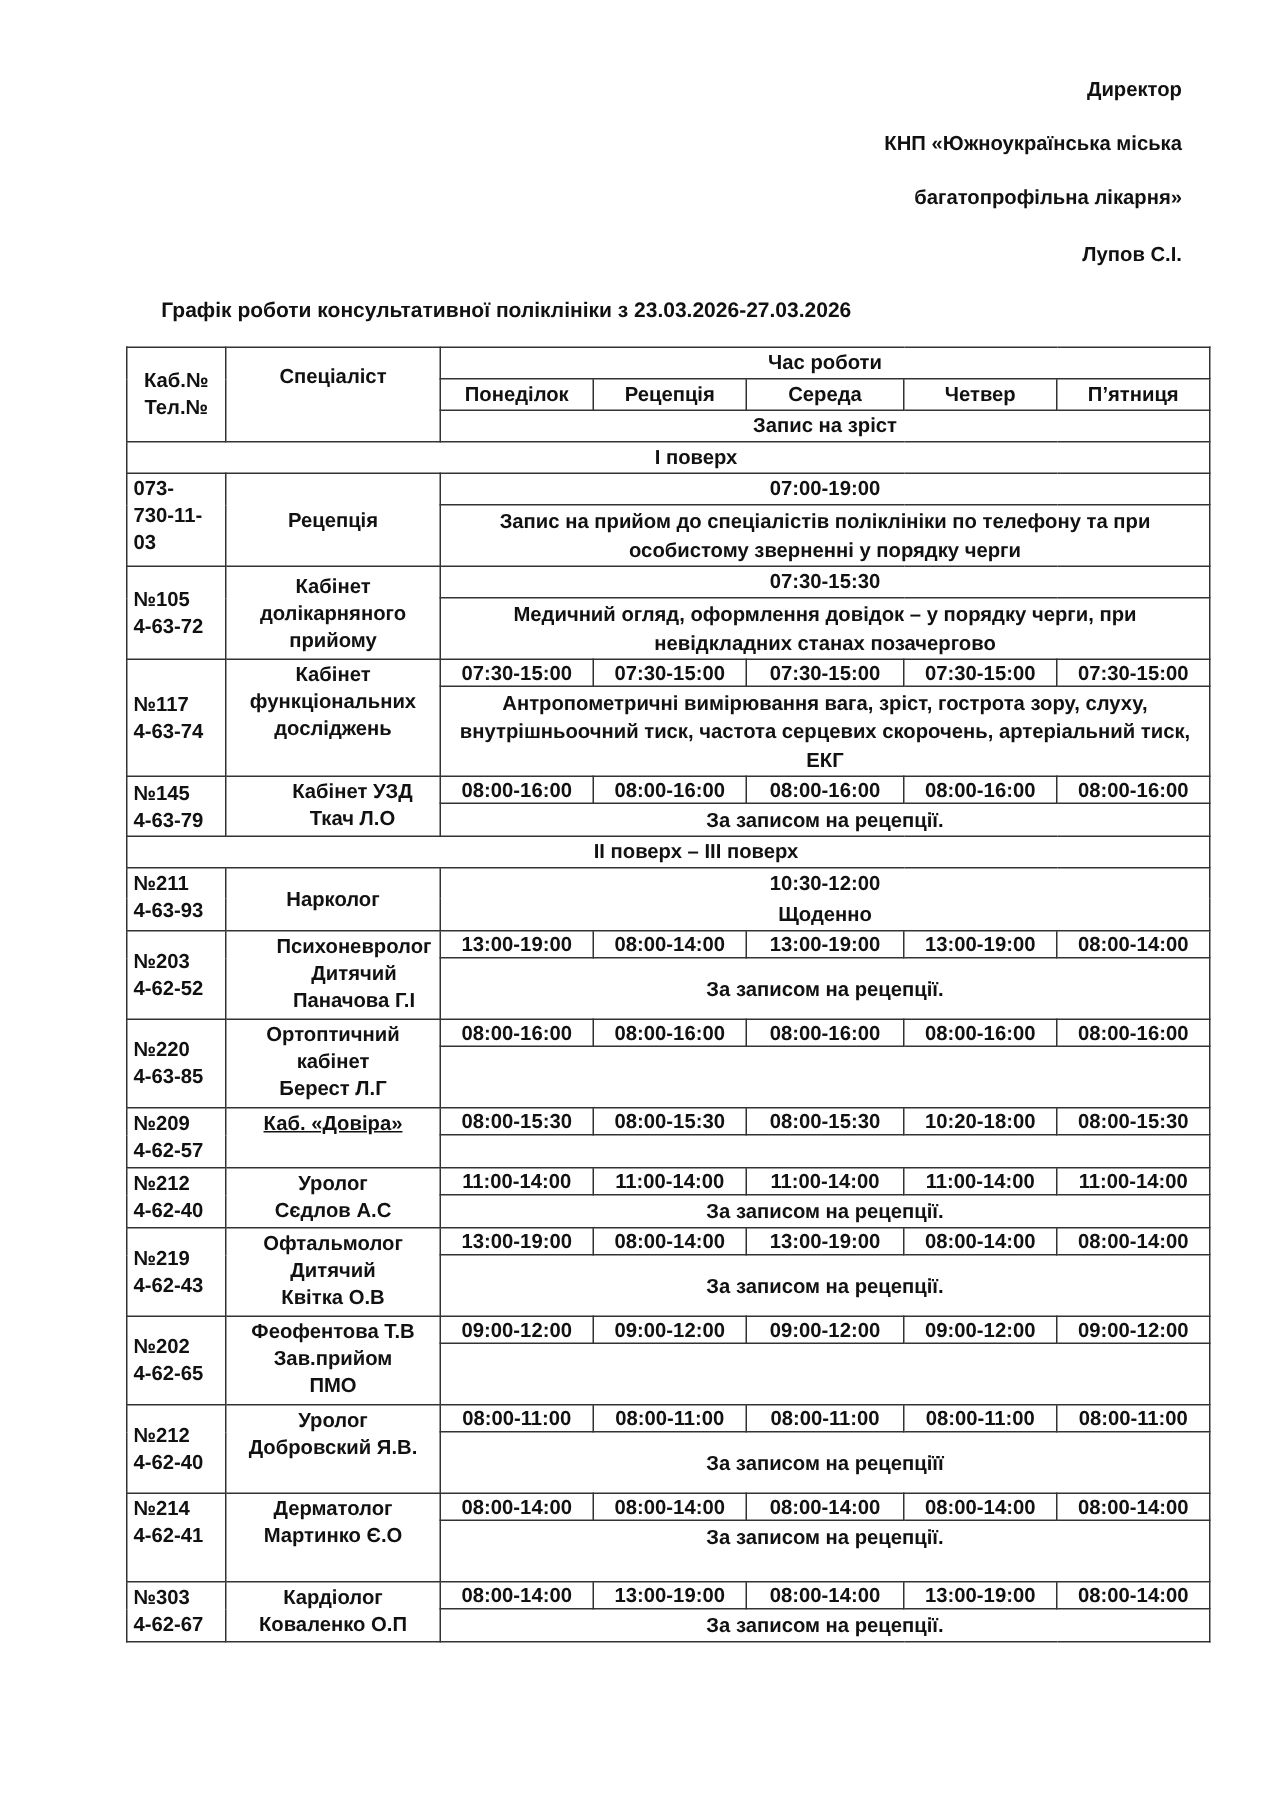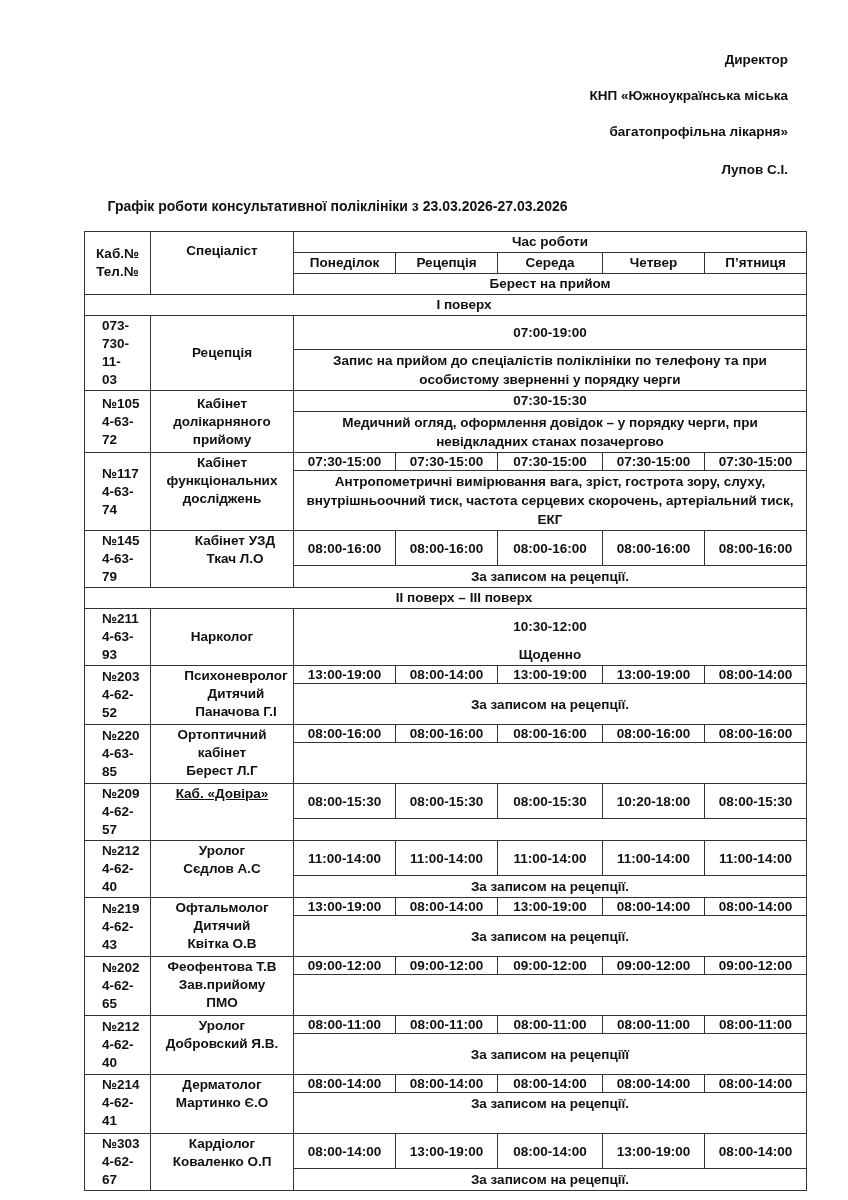--- a/index.html
+++ b/index.html
@@ -3,21 +3,21 @@
 <meta charset="utf-8">
 <style>
   html,body{margin:0;padding:0;background:#fff;}
   body{width:848px;height:1200px;position:relative;overflow:hidden;
        font-family:"Liberation Sans","DejaVu Sans",sans-serif;color:#111;font-weight:bold;font-size:13.5px;}
   .hdr{position:absolute;right:60px;text-align:right;font-size:13.5px;}
   #h1{top:52px}#h2{top:88px}#h3{top:124px}#h4{top:162px}
   .title{position:absolute;top:198px;left:0;width:675px;text-align:center;font-size:14px;}
   table{position:absolute;left:84px;top:231px;width:722px;border-collapse:collapse;table-layout:fixed;}
   td{border:1.3px solid #333;text-align:center;vertical-align:middle;padding:1px 3px;line-height:18px;}
-  td.c1{padding-left:17px;padding-right:3px;}
+  td.c1{padding-left:4px;padding-right:3px;}
   td.left{text-align:left;}
   td.day{padding:0 2px;line-height:17px;}
   td.note{line-height:19px;}
   .floor td{line-height:18px;padding-left:40px;}
 </style>
 </head>
 <body>
 
 <div class="hdr" id="h1">Директор</div>
 <div class="hdr" id="h2">КНП «Южноукраїнська міська</div>
@@ -42,21 +42,21 @@
       <td colspan="5">Час роботи</td>
     </tr>
     <tr>
       <td>Понеділок</td>
       <td>Рецепція</td>
       <td>Середа</td>
       <td>Четвер</td>
       <td>П’ятниця</td>
     </tr>
     <tr>
-      <td colspan="5">Берест на прийом</td>
+      <td colspan="5">Запис на зріст</td>
     </tr>
   <tr class="floor">
         <td colspan="7">І поверх</td>
       </tr>
       <tr>
         <td rowspan="2" class="c1 left" style="vertical-align: top;"><span>073-</span><br><span>730-11-</span><br><span>03</span></td>
         <td rowspan="2" style="vertical-align: middle;"><span>Рецепція</span></td>
         <td colspan="5">07:00-19:00</td>
       </tr>
       <tr>
@@ -160,21 +160,21 @@
         <td class="day">08:00-14:00</td>
         <td class="day">13:00-19:00</td>
         <td class="day">08:00-14:00</td>
         <td class="day">08:00-14:00</td>
       </tr>
       <tr>
         <td colspan="5" class="note" style="height: 38px;">За записом на рецепції.</td>
       </tr>
       <tr>
         <td rowspan="2" class="c1 left"><span>№202</span><br><span>4-62-65</span></td>
-        <td rowspan="2" style="vertical-align: top;"><span>Феофентова Т.В</span><br><span>Зав.прийому</span><br><span>ПМО</span></td>
+        <td rowspan="2" style="vertical-align: top;"><span>Феофентова Т.В</span><br><span>Зав.прийом</span><br><span>ПМО</span></td>
         <td class="day">09:00-12:00</td>
         <td class="day">09:00-12:00</td>
         <td class="day">09:00-12:00</td>
         <td class="day">09:00-12:00</td>
         <td class="day">09:00-12:00</td>
       </tr>
       <tr>
         <td colspan="5" class="note" style="height: 38px;"></td>
       </tr>
       <tr>

